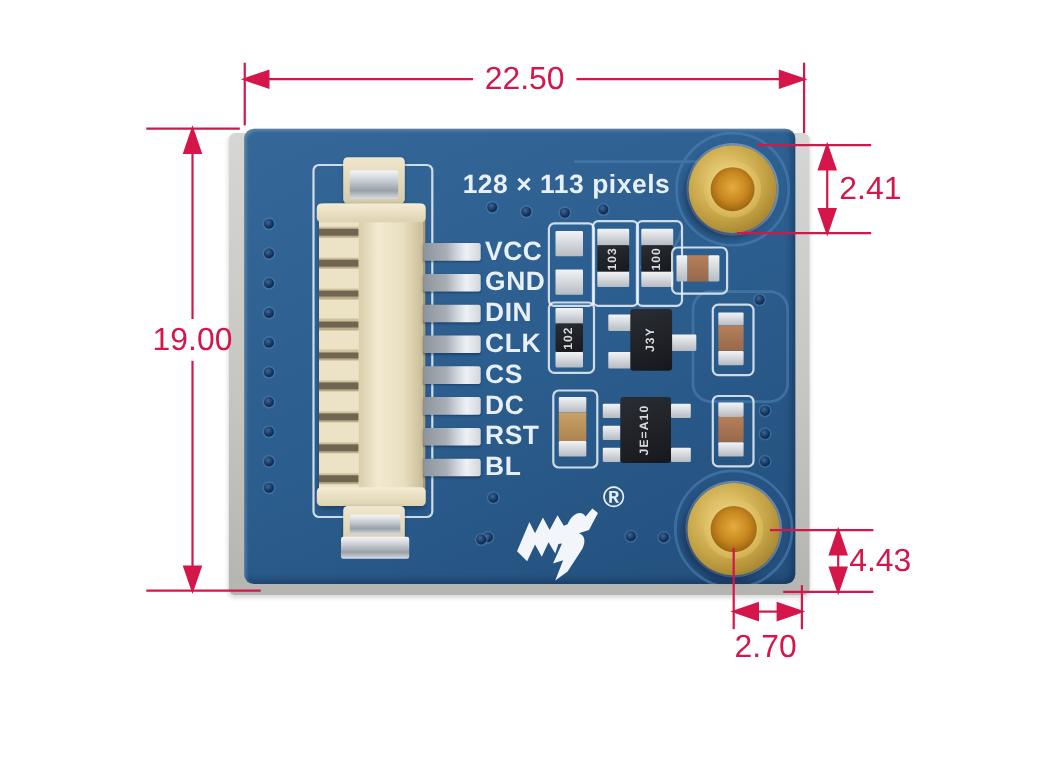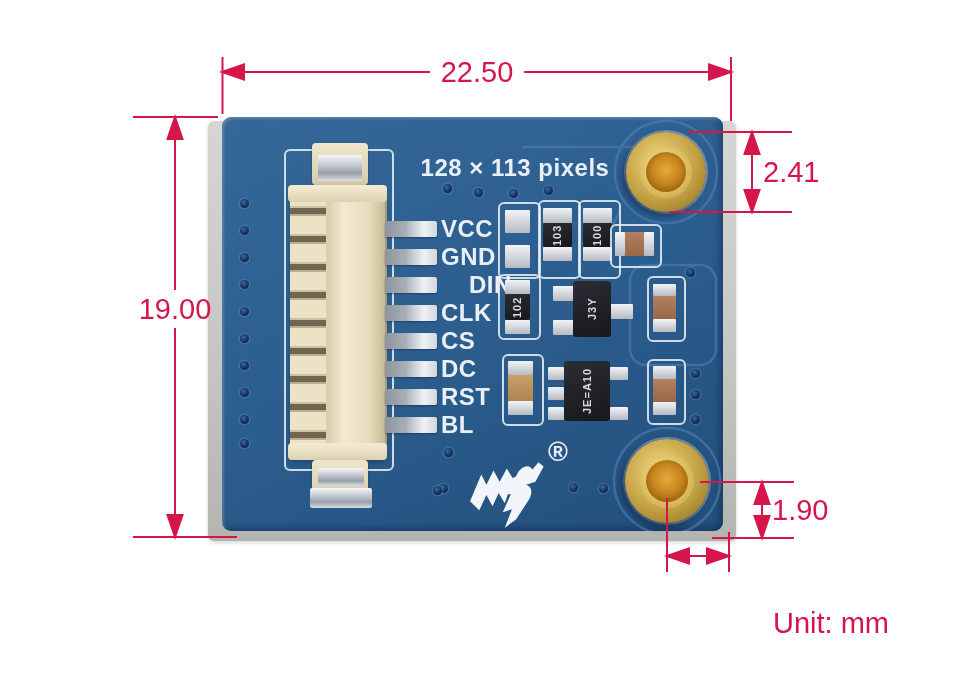--- a/index.html
+++ b/index.html
@@ -108,21 +108,21 @@
     <div class="pin" style="top:132px;"></div>
     <div class="pin" style="top:160px;"></div>
     <div class="pin" style="top:188px;"></div>
     <div class="pin" style="top:216px;"></div>
     <div class="pin" style="top:244px;"></div>
     <div class="pin" style="top:272px;"></div>
     <div class="pin" style="top:300px;"></div>
 
     <div class="pinlbl" style="top:98px;">VCC</div>
     <div class="pinlbl" style="top:126px;">GND</div>
-    <div class="pinlbl" style="top:154px;margin-left:28px;">DIN</div>
+    <div class="pinlbl" style="top:154px;">DIN</div>
     <div class="pinlbl" style="top:182px;">CLK</div>
     <div class="pinlbl" style="top:210px;">CS</div>
     <div class="pinlbl" style="top:238px;">DC</div>
     <div class="pinlbl" style="top:266px;">RST</div>
     <div class="pinlbl" style="top:294px;">BL</div>
 
     <div class="silkbox" style="left:276px;top:85px;width:39px;height:73px;"></div>
     <div class="smd-silver" style="left:283px;top:93px;width:25px;height:23px;"></div>
     <div class="smd-silver" style="left:283px;top:128px;width:25px;height:23px;"></div>
 
@@ -258,16 +258,16 @@
       <line x1="729" y1="532" x2="729" y2="572"></line>
       <line x1="688" y1="556" x2="708" y2="556"></line>
       <polygon points="667,556 689,548.5 689,563.5"></polygon>
       <polygon points="729,556 707,548.5 707,563.5"></polygon>
     </g>
   </svg>
 
   <div class="dimtxt center" style="left:432px;top:56px;width:90px;">22.50</div>
   <div class="dimtxt center" style="left:130px;top:293px;width:90px;">19.00</div>
   <div class="dimtxt" style="left:763px;top:156px;">2.41</div>
-  <div class="dimtxt" style="left:772px;top:494px;">1.90</div>
-
-  <div class="dimtxt" style="left:773px;top:607px;">Unit: mm</div>
+  <div class="dimtxt" style="left:772px;top:494px;">4.43</div>
+  <div class="dimtxt center" style="left:651px;top:572px;width:90px;">2.70</div>
+
 </div>
 
 </body></html>

